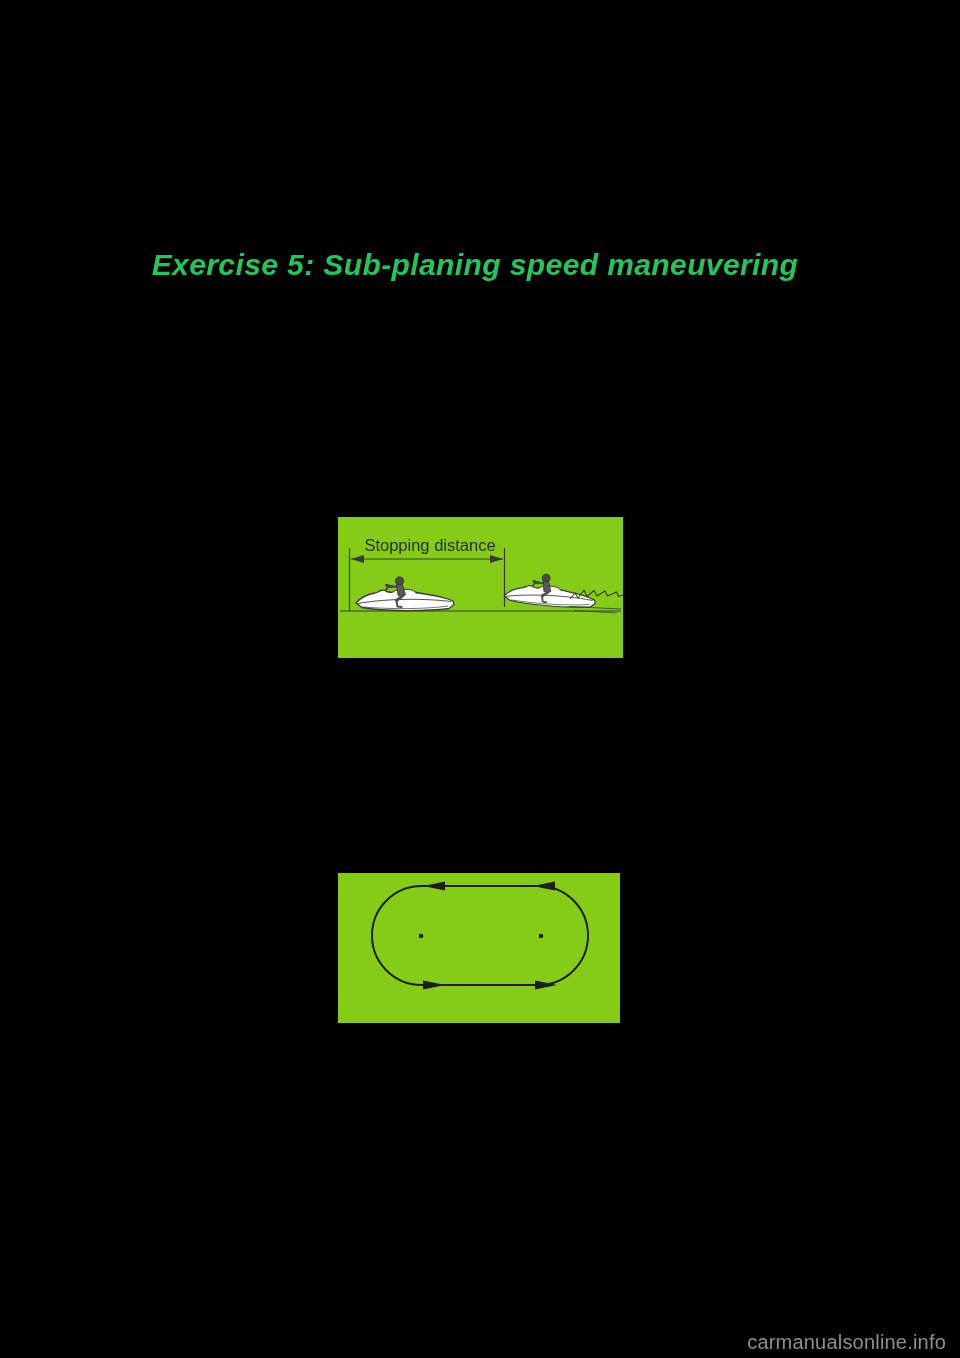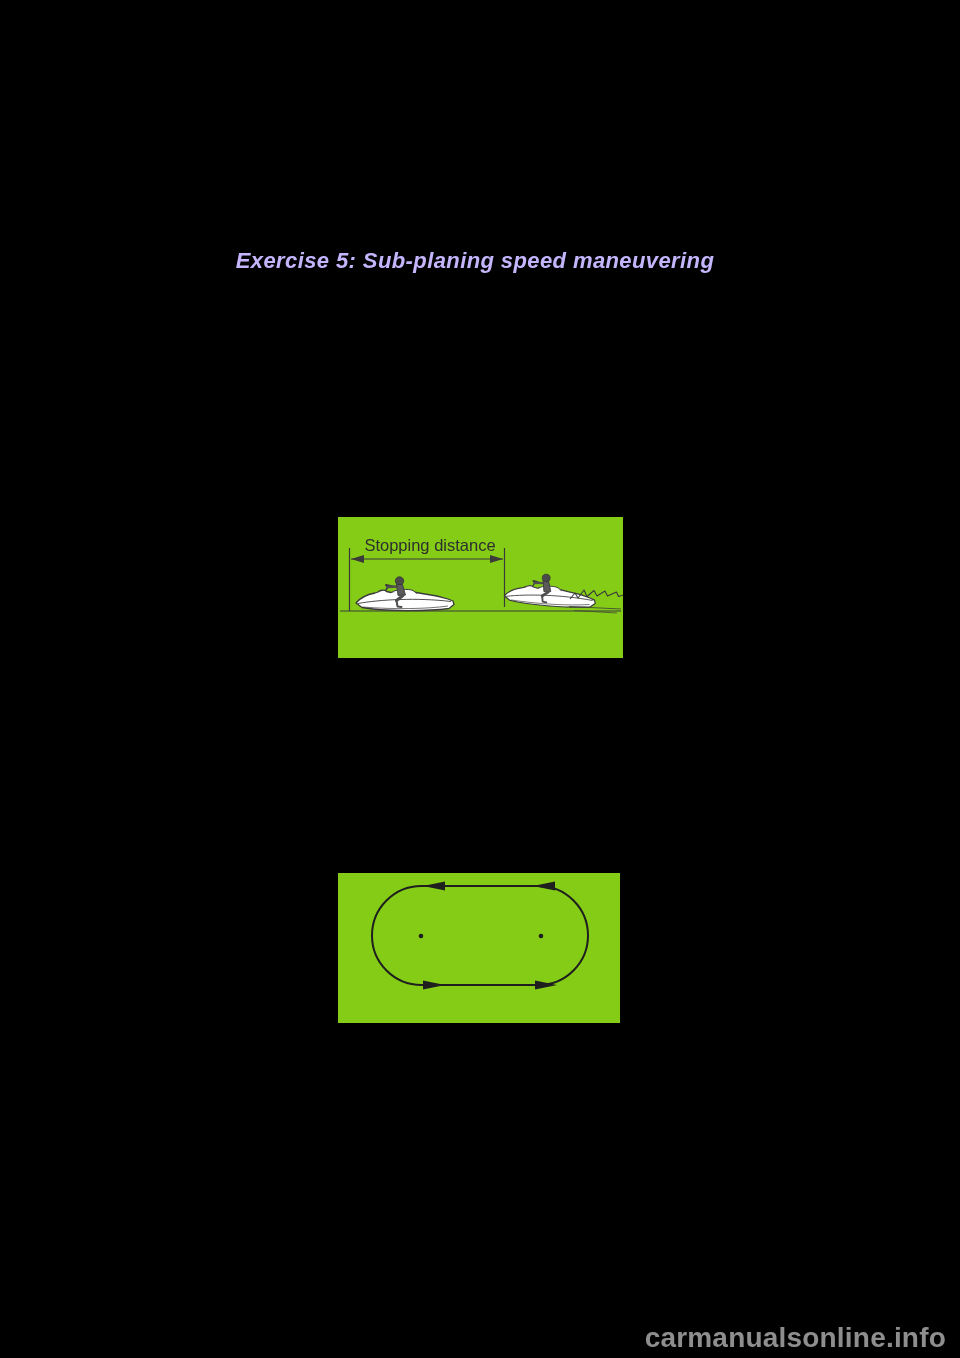--- a/index.html
+++ b/index.html
@@ -19,23 +19,23 @@
     inset: 0;
     background: #000000;
   }
   .page-title {
     position: absolute;
     top: 248px;
     left: 0;
     width: 950px;
     margin: 0;
     text-align: center;
-    color: #c4b5fd;
+    color: #22c55e;
     font-family: "Liberation Sans", sans-serif;
-    font-size: 22px;
+    font-size: 30px;
     font-weight: bold;
     font-style: italic;
     letter-spacing: 0.4px;
   }
   figure {
     margin: 0;
     padding: 0;
     position: absolute;
     background: #84cc16;
   }
@@ -60,22 +60,22 @@
     font-family: "Liberation Sans", sans-serif;
     font-size: 16.5px;
     fill: #2e2e2e;
   }
   .watermark {
     position: absolute;
     right: 14px;
     bottom: 4px;
     color: #8e8e8e;
     font-family: "Liberation Sans", sans-serif;
-    font-size: 28px;
-    font-weight: 700;
+    font-size: 20px;
+    font-weight: 400;
     letter-spacing: 0.2px;
   }
 </style>
 </head>
 <body>
 
 <div class="page">
 
   <h1 class="page-title">Exercise 5: Sub-planing speed maneuvering</h1>
 

